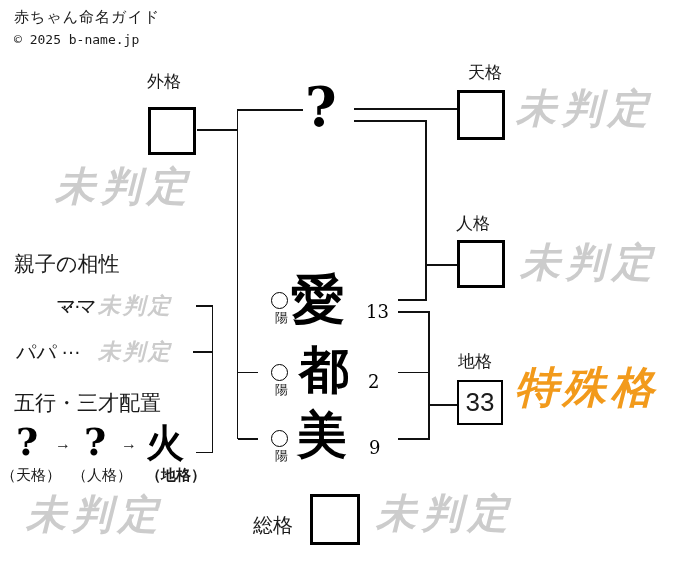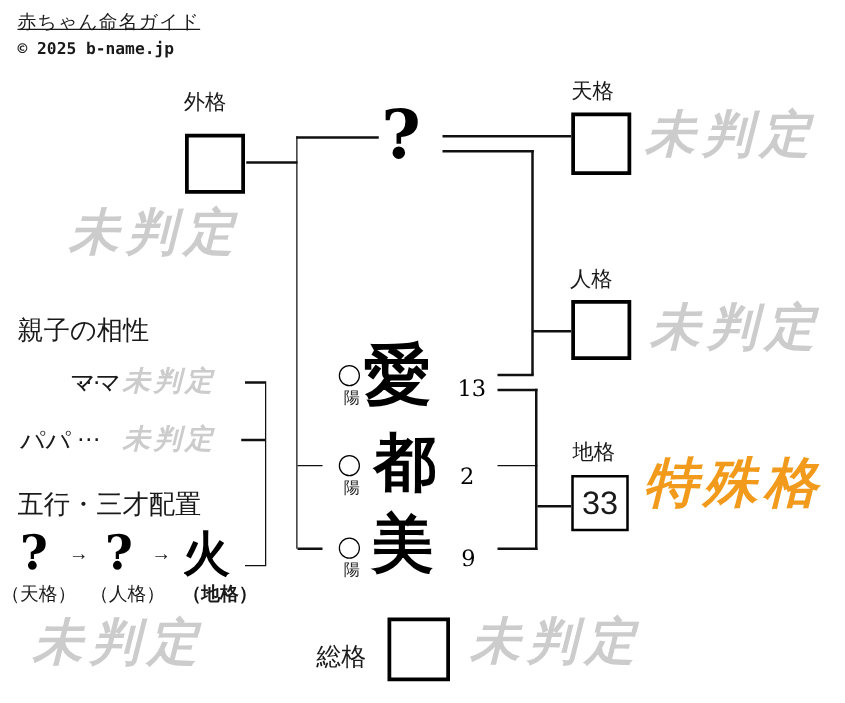--- a/index.html
+++ b/index.html
@@ -35,22 +35,22 @@
   .inyou{font-size:13px;}
   .qmark{font-family:"DejaVu Serif",serif;font-weight:bold;color:#000;line-height:1;}
   .arrow{font-size:16px;color:#222;line-height:1;}
   .caption{font-size:15px;letter-spacing:0px;}
 </style>
 </head>
 <body>
 
 <div id="stage">
 
-  <div class="abs mono" style="left:14px;top:8px;font-size:15px;letter-spacing:1px;text-decoration:underline;">赤ちゃん命名ガイド</div>
-  <div class="abs mono" style="left:14px;top:32px;font-size:13px;font-weight:bold;">© 2025 b-name.jp</div>
+  <div class="abs mono" style="left:14px;top:8px;font-size:15px;letter-spacing:1px;">赤ちゃん命名ガイド</div>
+  <div class="abs mono" style="left:14px;top:32px;font-size:13px;">© 2025 b-name.jp</div>
 
   <div class="ln" style="left:197px;top:129px;width:41px;height:1.5px;"></div>
   <div class="ln" style="left:236.5px;top:109px;width:1.5px;height:330px;"></div>
   <div class="ln" style="left:236.5px;top:109px;width:66px;height:1.5px;"></div>
   <div class="ln" style="left:354px;top:108px;width:103px;height:1.5px;"></div>
   <div class="ln" style="left:354px;top:120px;width:72.5px;height:1.5px;"></div>
   <div class="ln" style="left:425px;top:120px;width:1.5px;height:180px;"></div>
   <div class="ln" style="left:426px;top:264px;width:31px;height:1.5px;"></div>
   <div class="ln" style="left:398px;top:299px;width:28.5px;height:1.5px;"></div>
   <div class="ln" style="left:398px;top:311px;width:31.5px;height:1.5px;"></div>
@@ -62,21 +62,21 @@
   <div class="ln" style="left:238px;top:438px;width:20px;height:1.5px;"></div>
   <div class="ln" style="left:211.5px;top:305px;width:1.5px;height:148px;"></div>
   <div class="ln" style="left:196px;top:305px;width:16px;height:1.5px;"></div>
   <div class="ln" style="left:193px;top:351px;width:19px;height:1.5px;"></div>
   <div class="ln" style="left:196px;top:451.5px;width:16px;height:1.5px;"></div>
 
   <div class="abs gothic kakulabel" style="left:147px;top:70px;">外格</div>
   <div class="kakubox" style="left:148px;top:107px;width:48px;height:48px;"></div>
   <div class="abs wm" style="left:55px;top:166px;">未判定</div>
 
-  <div class="abs gothic kakulabel" style="left:457px;top:61px;font-family:Liberation Mono, monospace;">天格</div>
+  <div class="abs gothic kakulabel" style="left:468px;top:61px;font-family:Liberation Mono, monospace;">天格</div>
   <div class="kakubox" style="left:457px;top:90px;width:48px;height:50px;"></div>
   <div class="abs wm" style="left:516px;top:88px;">未判定</div>
 
   <div class="abs gothic kakulabel" style="left:456px;top:212px;">人格</div>
   <div class="kakubox" style="left:457px;top:240px;width:48px;height:48px;"></div>
   <div class="abs wm" style="left:520px;top:242px;">未判定</div>
 
   <div class="abs gothic kakulabel" style="left:458px;top:350px;">地格</div>
   <div class="kakubox thin" style="left:457px;top:380px;width:46px;height:45px;display:flex;align-items:center;justify-content:center;">
     <span class="gothic" style="font-size:26px;">33</span>

